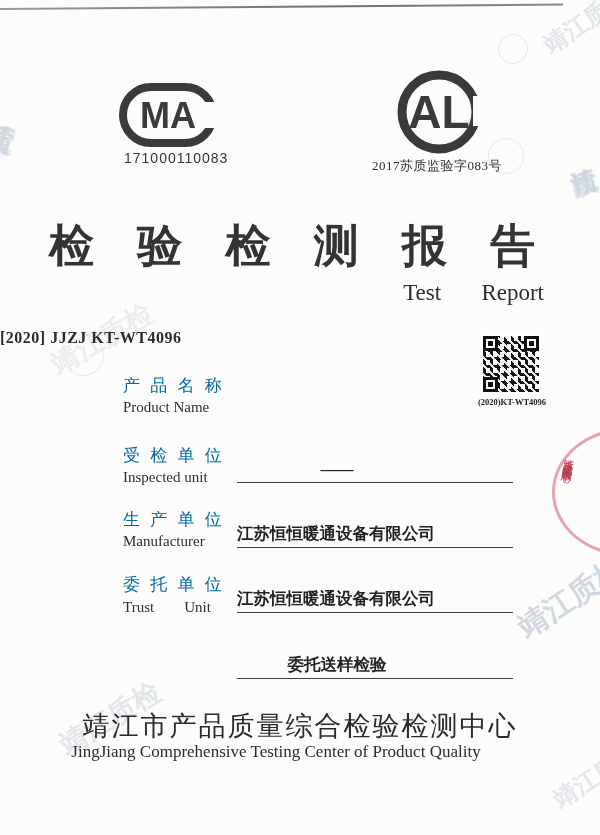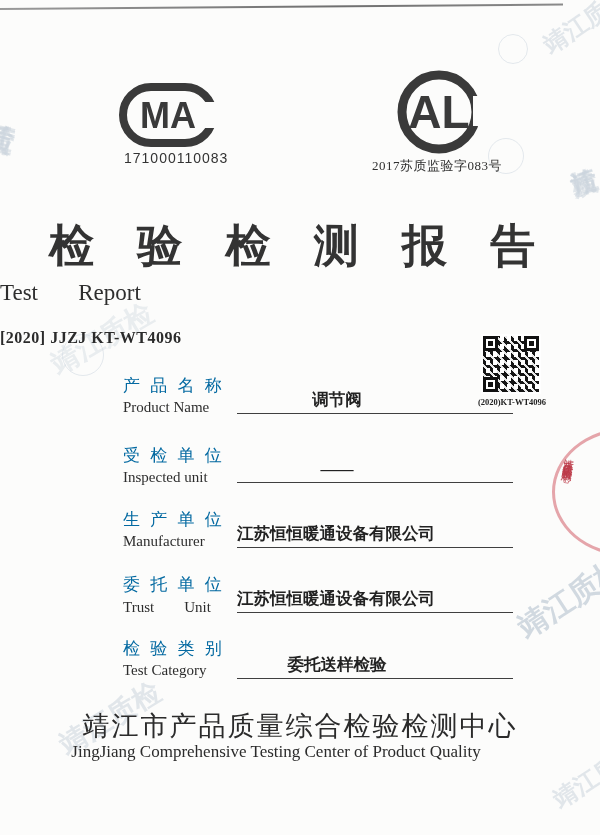--- a/index.html
+++ b/index.html
@@ -28,21 +28,21 @@
 
   
   .cma { position:absolute; left:118px; top:82px; }
   .cma-number { position:absolute; left:124px; top:150px; font-family:"Liberation Sans","DejaVu Sans",sans-serif;
     font-size:14px; letter-spacing:1px; color:#333; }
   .cal { position:absolute; left:393px; top:70px; }
   .cal-caption { position:absolute; left:372px; top:157px; font-size:13px; color:#2f2f2f; letter-spacing:0.5px; }
 
   .title-cn { position:absolute; left:0; top:216px; width:600px; text-align:center;
     font-size:45px; letter-spacing:16px; color:#333; font-weight:700; }
-  .title-en { position:absolute; left:0; top:280px; width:544px; text-align:left;
+  .title-en { position:absolute; left:0; top:280px; width:544px; text-align:right;
     font-size:23px; color:#2e2e2e; white-space:pre; }
   .report-no { position:absolute; left:0; top:329px; width:460px; 
     font-size:16px; letter-spacing:0.5px; color:#2b2b2b; font-weight:600; }
 
   
   .qr-wrap { position:absolute; left:481px; top:334px; width:60px; height:60px; background:#fff; padding:2px; }
   .qr { width:100%; height:100%; position:relative; background:
       repeating-linear-gradient(45deg, rgba(255,255,255,0.9) 0 2px, transparent 2px 6px),
       repeating-linear-gradient(90deg, #151515 0 3px, transparent 3px 7px),
       repeating-linear-gradient(0deg, #151515 0 3px, #ffffff 3px 8px); }
@@ -125,23 +125,20 @@
         <span class="fp fp-tr"></span>
         <span class="fp fp-bl"></span>
     </div>
   </div>
   <div class="qr-caption">(2020)KT-WT4096</div>
 
   <div class="label lb1">
     <div class="cn">产 品 名 称</div>
     <div class="en">Product Name</div>
   </div>
-  <div class="vline vl1 v-center">
-    <span class="val">调节阀</span>
-  </div>
 
   <div class="label lb2">
     <div class="cn">受 检 单 位</div>
     <div class="en">Inspected unit</div>
   </div>
   <div class="vline vl2 v-center">
     <span class="val">——</span>
   </div>
 
   <div class="label lb3">
@@ -153,24 +150,20 @@
   </div>
 
   <div class="label lb4">
     <div class="cn">委 托 单 位</div>
     <div class="en">Trust　　Unit</div>
   </div>
   <div class="vline vl4 v-left">
     <span class="val">江苏恒恒暖通设备有限公司</span>
   </div>
 
-  <div class="label lb5">
-    <div class="cn">检 验 类 别</div>
-    <div class="en">Test Category</div>
-  </div>
   <div class="vline vl5 v-center">
     <span class="val">委托送样检验</span>
   </div>
 
   <div class="footer-cn">靖江市产品质量综合检验检测中心</div>
   <div class="footer-en">JingJiang Comprehensive Testing Center of Product Quality</div>
 
   <div class="stamp-arc"></div>
   <div class="stamp-text">靖江市产品质量综合检验检测中心</div>
 

